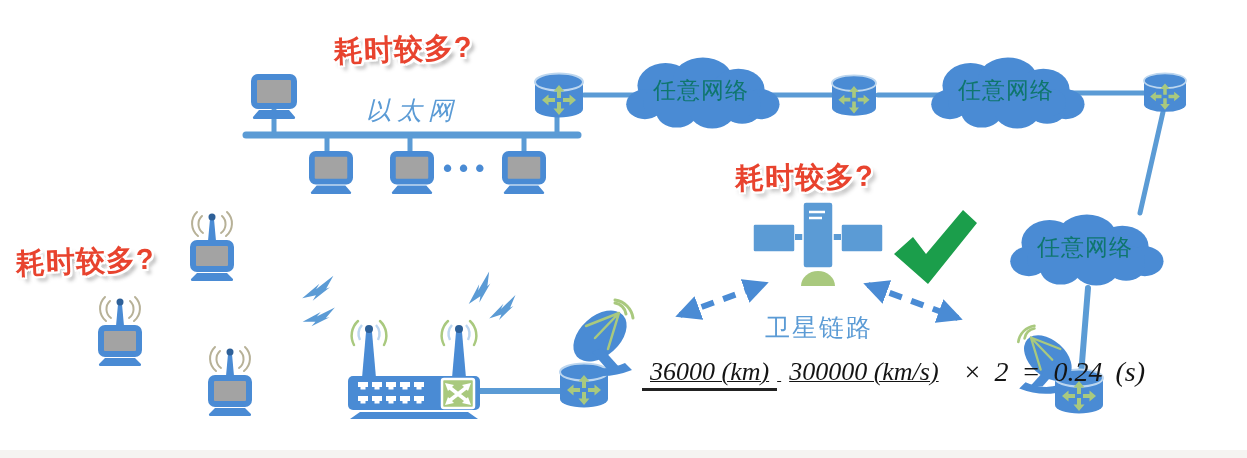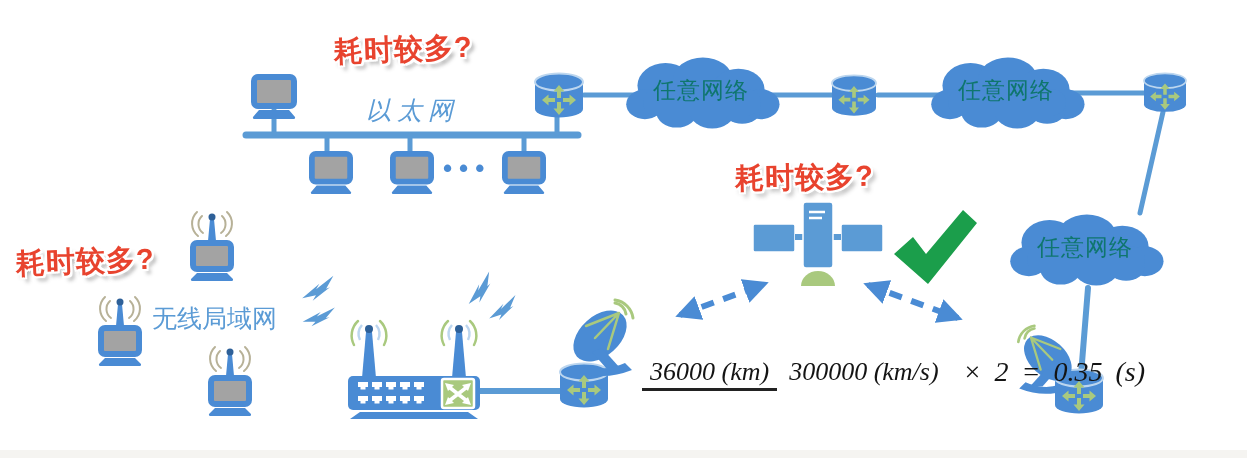--- a/index.html
+++ b/index.html
@@ -30,21 +30,21 @@
   }
   .blue-label{color:var(--blue-light);font-size:25px;white-space:nowrap;}
   .cloud-label{
     position:absolute;inset:0;display:flex;align-items:center;justify-content:center;
     color:#0f766e;font-size:23px;letter-spacing:1px;padding-bottom:6px;white-space:nowrap;
   }
   .dots{color:var(--blue);font-size:26px;font-weight:bold;letter-spacing:7px;white-space:nowrap;}
 
   .formula{display:flex;align-items:center;color:var(--formula-ink);
     font-family:"Liberation Serif",serif;font-style:italic;}
-  .frac{display:inline-block;text-align:right;}
+  .frac{display:inline-block;text-align:right;text-decoration:underline;}
   .frac .num{font-size:26px;padding:0 8px 2px 8px;border-bottom:3px solid #222;white-space:nowrap;}
   .frac .den{font-size:26px;padding:2px 8px 0 8px;white-space:nowrap;}
   .frac-tail{font-size:28px;margin-left:16px;word-spacing:6px;white-space:nowrap;}
 
   .bottom-strip{position:absolute;left:0;right:0;bottom:0;height:8px;background:#f5f4f1;}
   .mirror{transform:scaleX(-1);}
 </style>
 </head>
 <body>
 
@@ -71,21 +71,21 @@
     <path class="wire" stroke-width="6" d="M478,391 H566"></path>
     <path class="dash" d="M680,315 L764,284" marker-start="url(#ah)" marker-end="url(#ah)"></path>
     <path class="dash" d="M868,285 L958,318" marker-start="url(#ah)" marker-end="url(#ah)"></path>
   </svg>
 
   <div class="abs red-q" style="left:334px;top:30px;transform:rotate(-2deg);">耗时较多?</div>
   <div class="abs red-q" style="left:735px;top:158px;transform:rotate(-1deg);">耗时较多?</div>
   <div class="abs red-q" style="left:16px;top:242px;transform:rotate(-2deg);">耗时较多?</div>
 
   <div class="abs blue-label" style="left:366px;top:94px;letter-spacing:6px;font-style:italic;">以太网</div>
-  <div class="abs blue-label" style="left:152px;top:302px;">无线局域网</div>
+  <div class="abs blue-label" style="left:765px;top:311px;letter-spacing:2px;">卫星链路</div>
   <div class="abs dots" style="left:443px;top:153px;">•••</div>
 
   <div class="abs" style="left:248px;top:74px;">
     <svg width="52" height="46" viewBox="0 0 52 46">
       <rect x="6" y="3" width="40" height="29" rx="4" class="f-gray s-blue" stroke-width="6"></rect>
       <path d="M11,36 h30 l6,7 a1.5,1.5 0 0 1 -1.5,2 h-39 a1.5,1.5 0 0 1 -1.5,-2 z" class="f-blue"></path>
     </svg>
   </div>
   <div class="abs" style="left:306px;top:151px;">
     <svg width="50" height="44" viewBox="0 0 52 46">
@@ -344,17 +344,17 @@
       <rect x="13" y="34" width="38" height="26" rx="4" class="f-gray s-blue" stroke-width="6"></rect>
       <path d="M17,64 h30 l6,6 a1.5,1.5 0 0 1 -1.5,2 h-39 a1.5,1.5 0 0 1 -1.5,-2 z" class="f-blue"></path>
     </svg>
   </div>
 
   <div class="abs formula" style="left:642px;top:356px;">
     <span class="frac">
       <span class="num">36000  (km)</span>
       <span class="den">300000  (km/s)</span>
     </span>
-    <span class="frac-tail">×  2  =  0.35  (s)</span>
+    <span class="frac-tail">×  2  =  0.24  (s)</span>
   </div>
 
   <div class="bottom-strip"></div>
 </div>
 
 </body></html>

